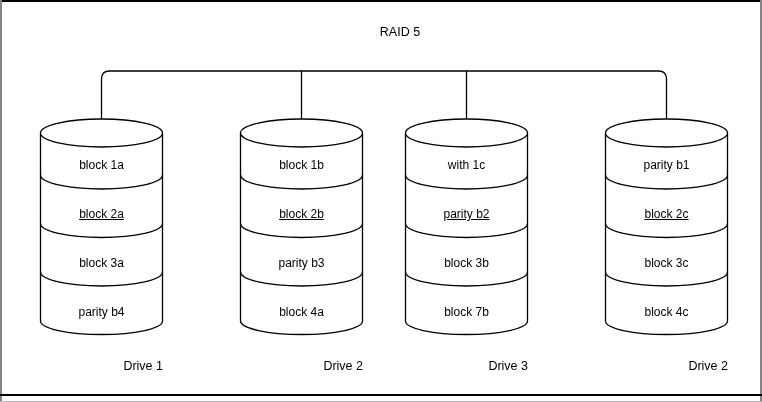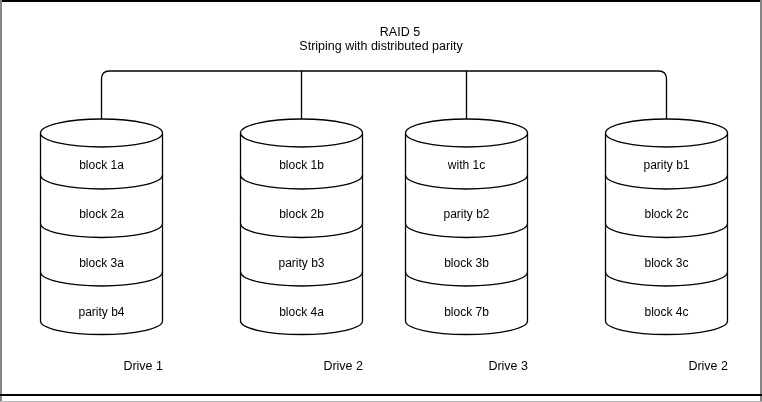--- a/index.html
+++ b/index.html
@@ -28,21 +28,21 @@
   .drive-1 { left: 40px; padding-left: 36px; }
   .drive-2 { left: 240px; }
   .drive-3 { left: 405px; }
   .drive-4 { left: 605px; }
 
   .block-label {
     position: absolute; left: 0; width: 123px; height: 14px;
     text-align: center; font-size: 12px; line-height: 14px; white-space: nowrap;
   }
   .block-0 { top: 40px; }
-  .block-1 { top: 89px; }
+  .block-1 { top: 89px; text-decoration: underline; }
   .block-2 { top: 138px; }
   .block-3 { top: 187px; }
 
   .drive-label {
     position: absolute; top: 241px; left: 0; width: 123px; height: 15px;
     text-align: right; font-size: 12.5px; line-height: 15px; white-space: nowrap;
   }
 </style>
 </head>
 <body>
@@ -50,21 +50,20 @@
 <div class="canvas">
 
   <div class="frame-top"></div>
   <div class="frame-left"></div>
   <div class="frame-right"></div>
   <div class="frame-bottom-rule"></div>
   <div class="frame-bottom-edge"></div>
 
   <div class="title-block">
     <div class="title">RAID 5</div>
-    <div class="subtitle">Striping with distributed parity</div>
   </div>
 
   <svg class="shapes" width="762" height="402" viewBox="0 0 762 402">
 
     <path d="M101.5 120 V79 Q101.5 71 109.5 71 H658.5 Q666.5 71 666.5 79 V120 M301.5 71 V120 M466.5 71 V120" fill="none" stroke="#000000" stroke-width="1.3"></path>
 
     <g fill="none" stroke="#000000" stroke-width="1.3">
       <path d="M40.5 133 V321 A61 13.5 0 0 0 162.5 321 V133" fill="#ffffff"></path>
       <ellipse cx="101.5" cy="133" rx="61" ry="14" fill="#ffffff"></ellipse>
       <path d="M40.5 175 A61 14 0 0 0 162.5 175"></path>

